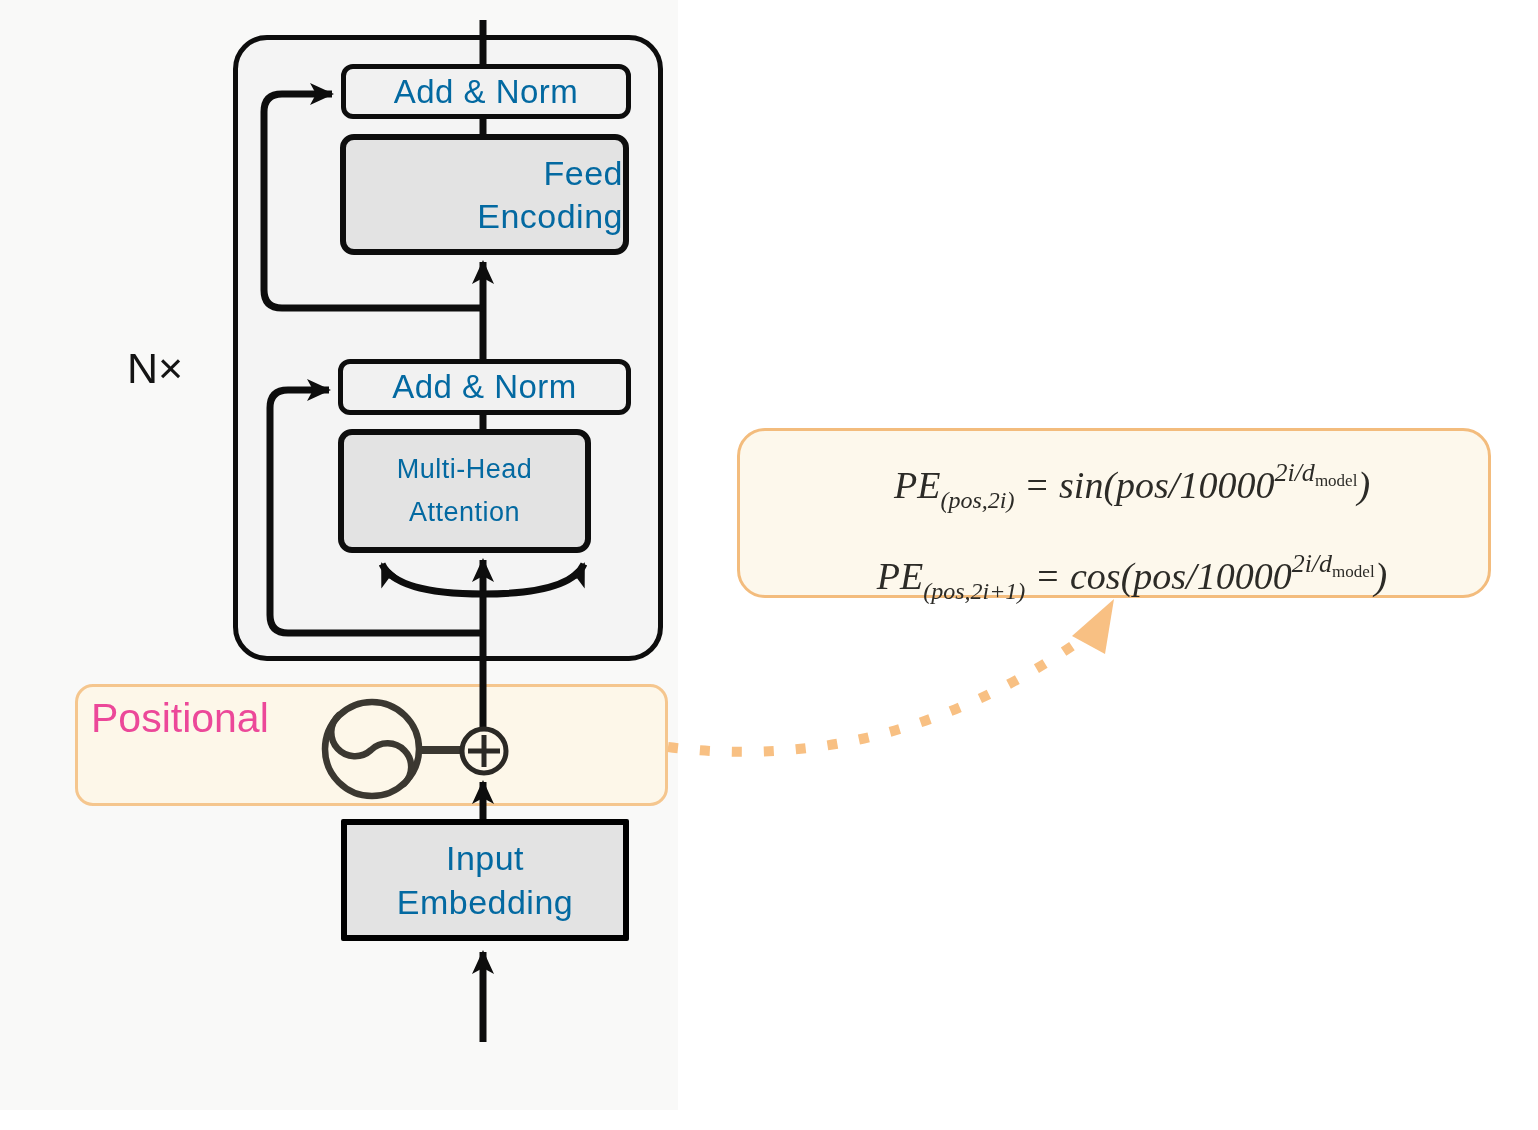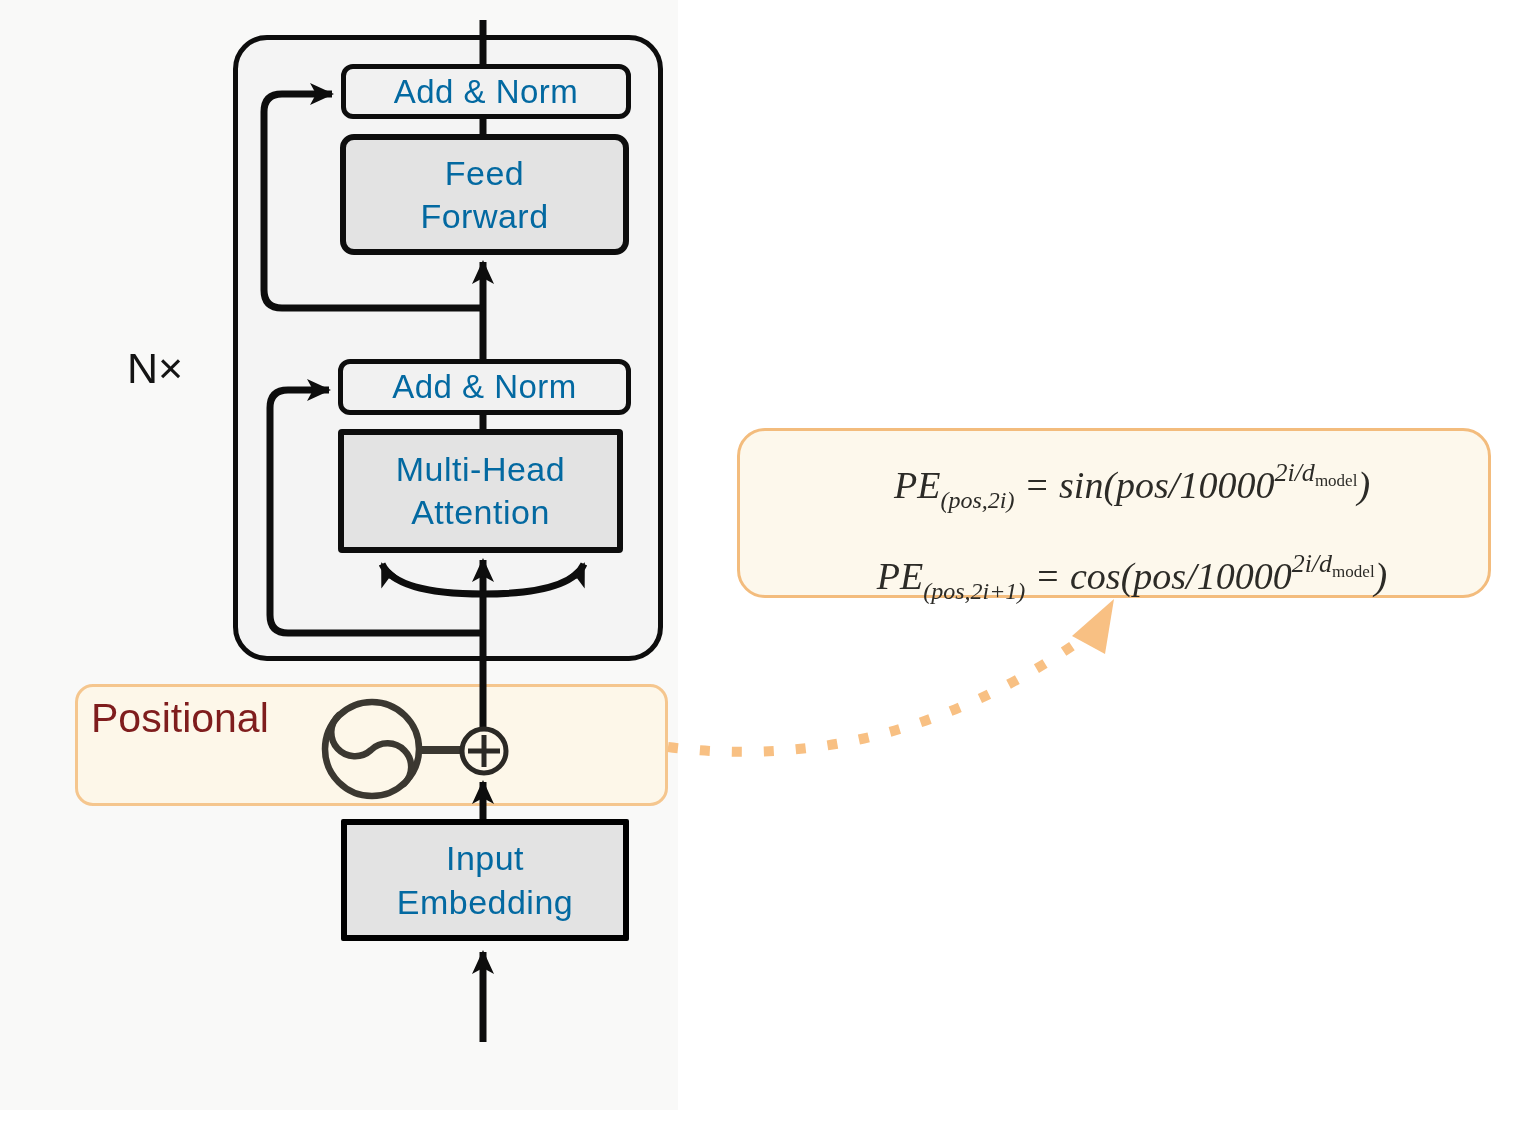--- a/index.html
+++ b/index.html
@@ -10,34 +10,34 @@
   .figure-bg{left:0;top:0;width:678px;height:1110px;background:#F9F9F8;}
 
   .encoder-box{left:233px;top:35px;width:430px;height:626px;background:#F4F4F4;
                border:5px solid #0D0D0D;border-radius:34px;}
 
   .node{display:flex;flex-direction:column;align-items:center;justify-content:center;
         text-align:center;color:#0369a1;font-weight:300;letter-spacing:0.5px;}
   .an1{left:341px;top:64px;width:290px;height:55px;background:#F1F1F1;
        border:5px solid #0D0D0D;border-radius:12px;font-size:33px;}
   .ff{left:340px;top:134px;width:289px;height:121px;background:#E3E3E3;
-      border:6px solid #0D0D0D;border-radius:14px;font-size:34px;line-height:43px;}
+      border:6px solid #0D0D0D;border-radius:14px;font-size:34px;line-height:43px;align-items:flex-end;}
   .an2{left:338px;top:359px;width:293px;height:56px;background:#F1F1F1;
        border:5px solid #0D0D0D;border-radius:12px;font-size:33px;}
-  .mha{left:338px;top:429px;width:285px;height:124px;background:#E3E3E3;
-       border:6px solid #0D0D0D;border-radius:4px;font-size:34px;line-height:43px;}
+  .mha{left:338px;top:429px;width:253px;height:124px;background:#E3E3E3;
+       border:6px solid #0D0D0D;border-radius:14px;font-size:27px;line-height:43px;}
   .ie{left:341px;top:819px;width:288px;height:122px;background:#E3E3E3;
       border:6px solid #000000;border-radius:2px;font-size:34px;line-height:44px;}
 
   .nx{left:95px;top:344px;width:120px;text-align:center;font-size:43px;font-weight:300;color:#141414;}
   .inputs{left:383px;top:1046px;width:200px;text-align:center;font-size:44px;font-weight:300;color:#141414;}
 
   .posenc-box{left:75px;top:684px;width:593px;height:122px;background:#FDF7E9;
               border:3px solid #F5C68E;border-radius:18px;}
-  .posenc-label{left:91px;top:692px;font-size:41px;line-height:52px;font-weight:300;color:#7f1d1d;}
+  .posenc-label{left:91px;top:692px;font-size:41px;line-height:52px;font-weight:300;color:#ec4899;}
 
   .formula-box{left:737px;top:428px;width:754px;height:170px;background:#FDF8EC;
                border:3px solid #F3BC7D;border-radius:28px;padding:10px 0 0 36px;
                display:flex;flex-direction:column;justify-content:flex-start;}
   .formula-line{text-align:center;font-family:"Liberation Serif",serif;font-style:italic;
                 font-size:38px;line-height:64px;color:#2C2B27;white-space:nowrap;}
   .fsub{font-size:24px;vertical-align:-10px;}
   .fsup{font-size:26px;vertical-align:17px;}
   .fsup .fsub2{font-size:17px;font-style:normal;vertical-align:-5px;}
 
@@ -95,21 +95,21 @@
       <path d="M 668 747 Q 885 775 1078 642" fill="none" stroke="#F8C083" stroke-width="10" stroke-dasharray="10 22"></path>
       <polygon points="1114,599 1072,636 1105,654" fill="#F8C083"></polygon>
     </g>
   </svg>
 
   <div class="abs node an1">
     <div>Add &amp; Norm</div>
   </div>
   <div class="abs node ff">
     <div>Feed</div>
-    <div>Forward</div>
+    <div>Encoding</div>
   </div>
   <div class="abs node an2">
     <div>Add &amp; Norm</div>
   </div>
   <div class="abs node mha">
     <div>Multi-Head</div>
     <div>Attention</div>
   </div>
   <div class="abs node ie">
     <div>Input</div>

